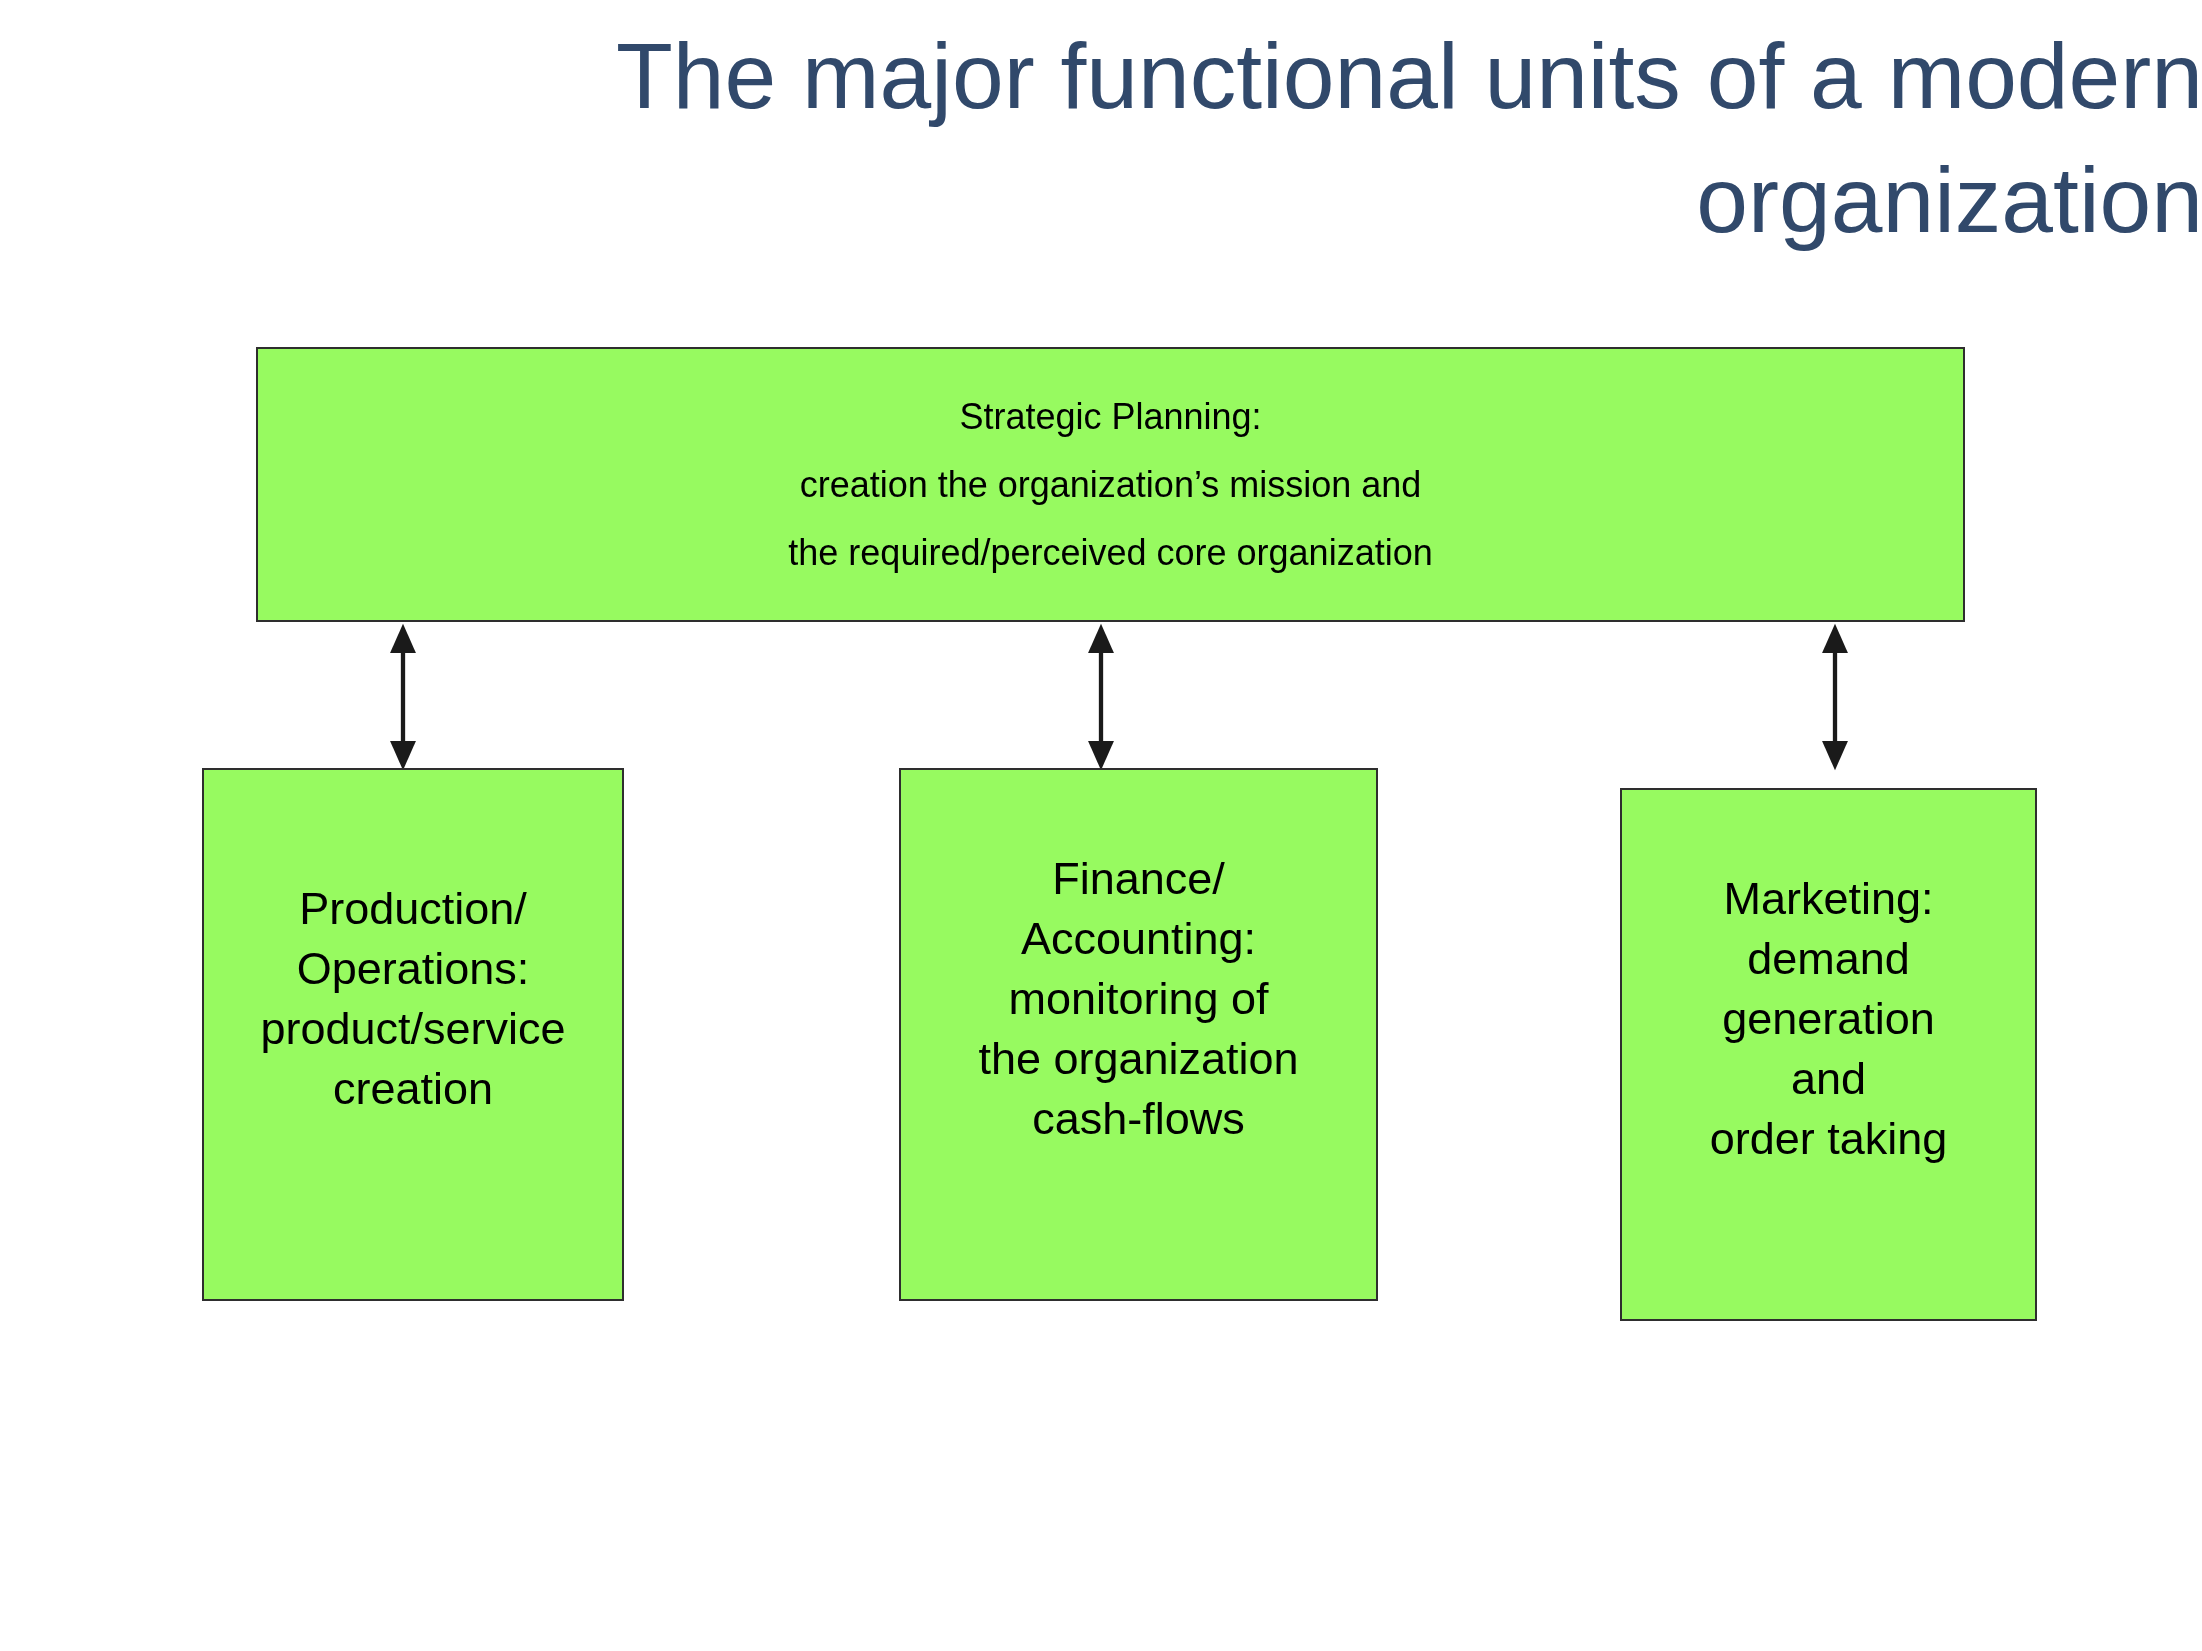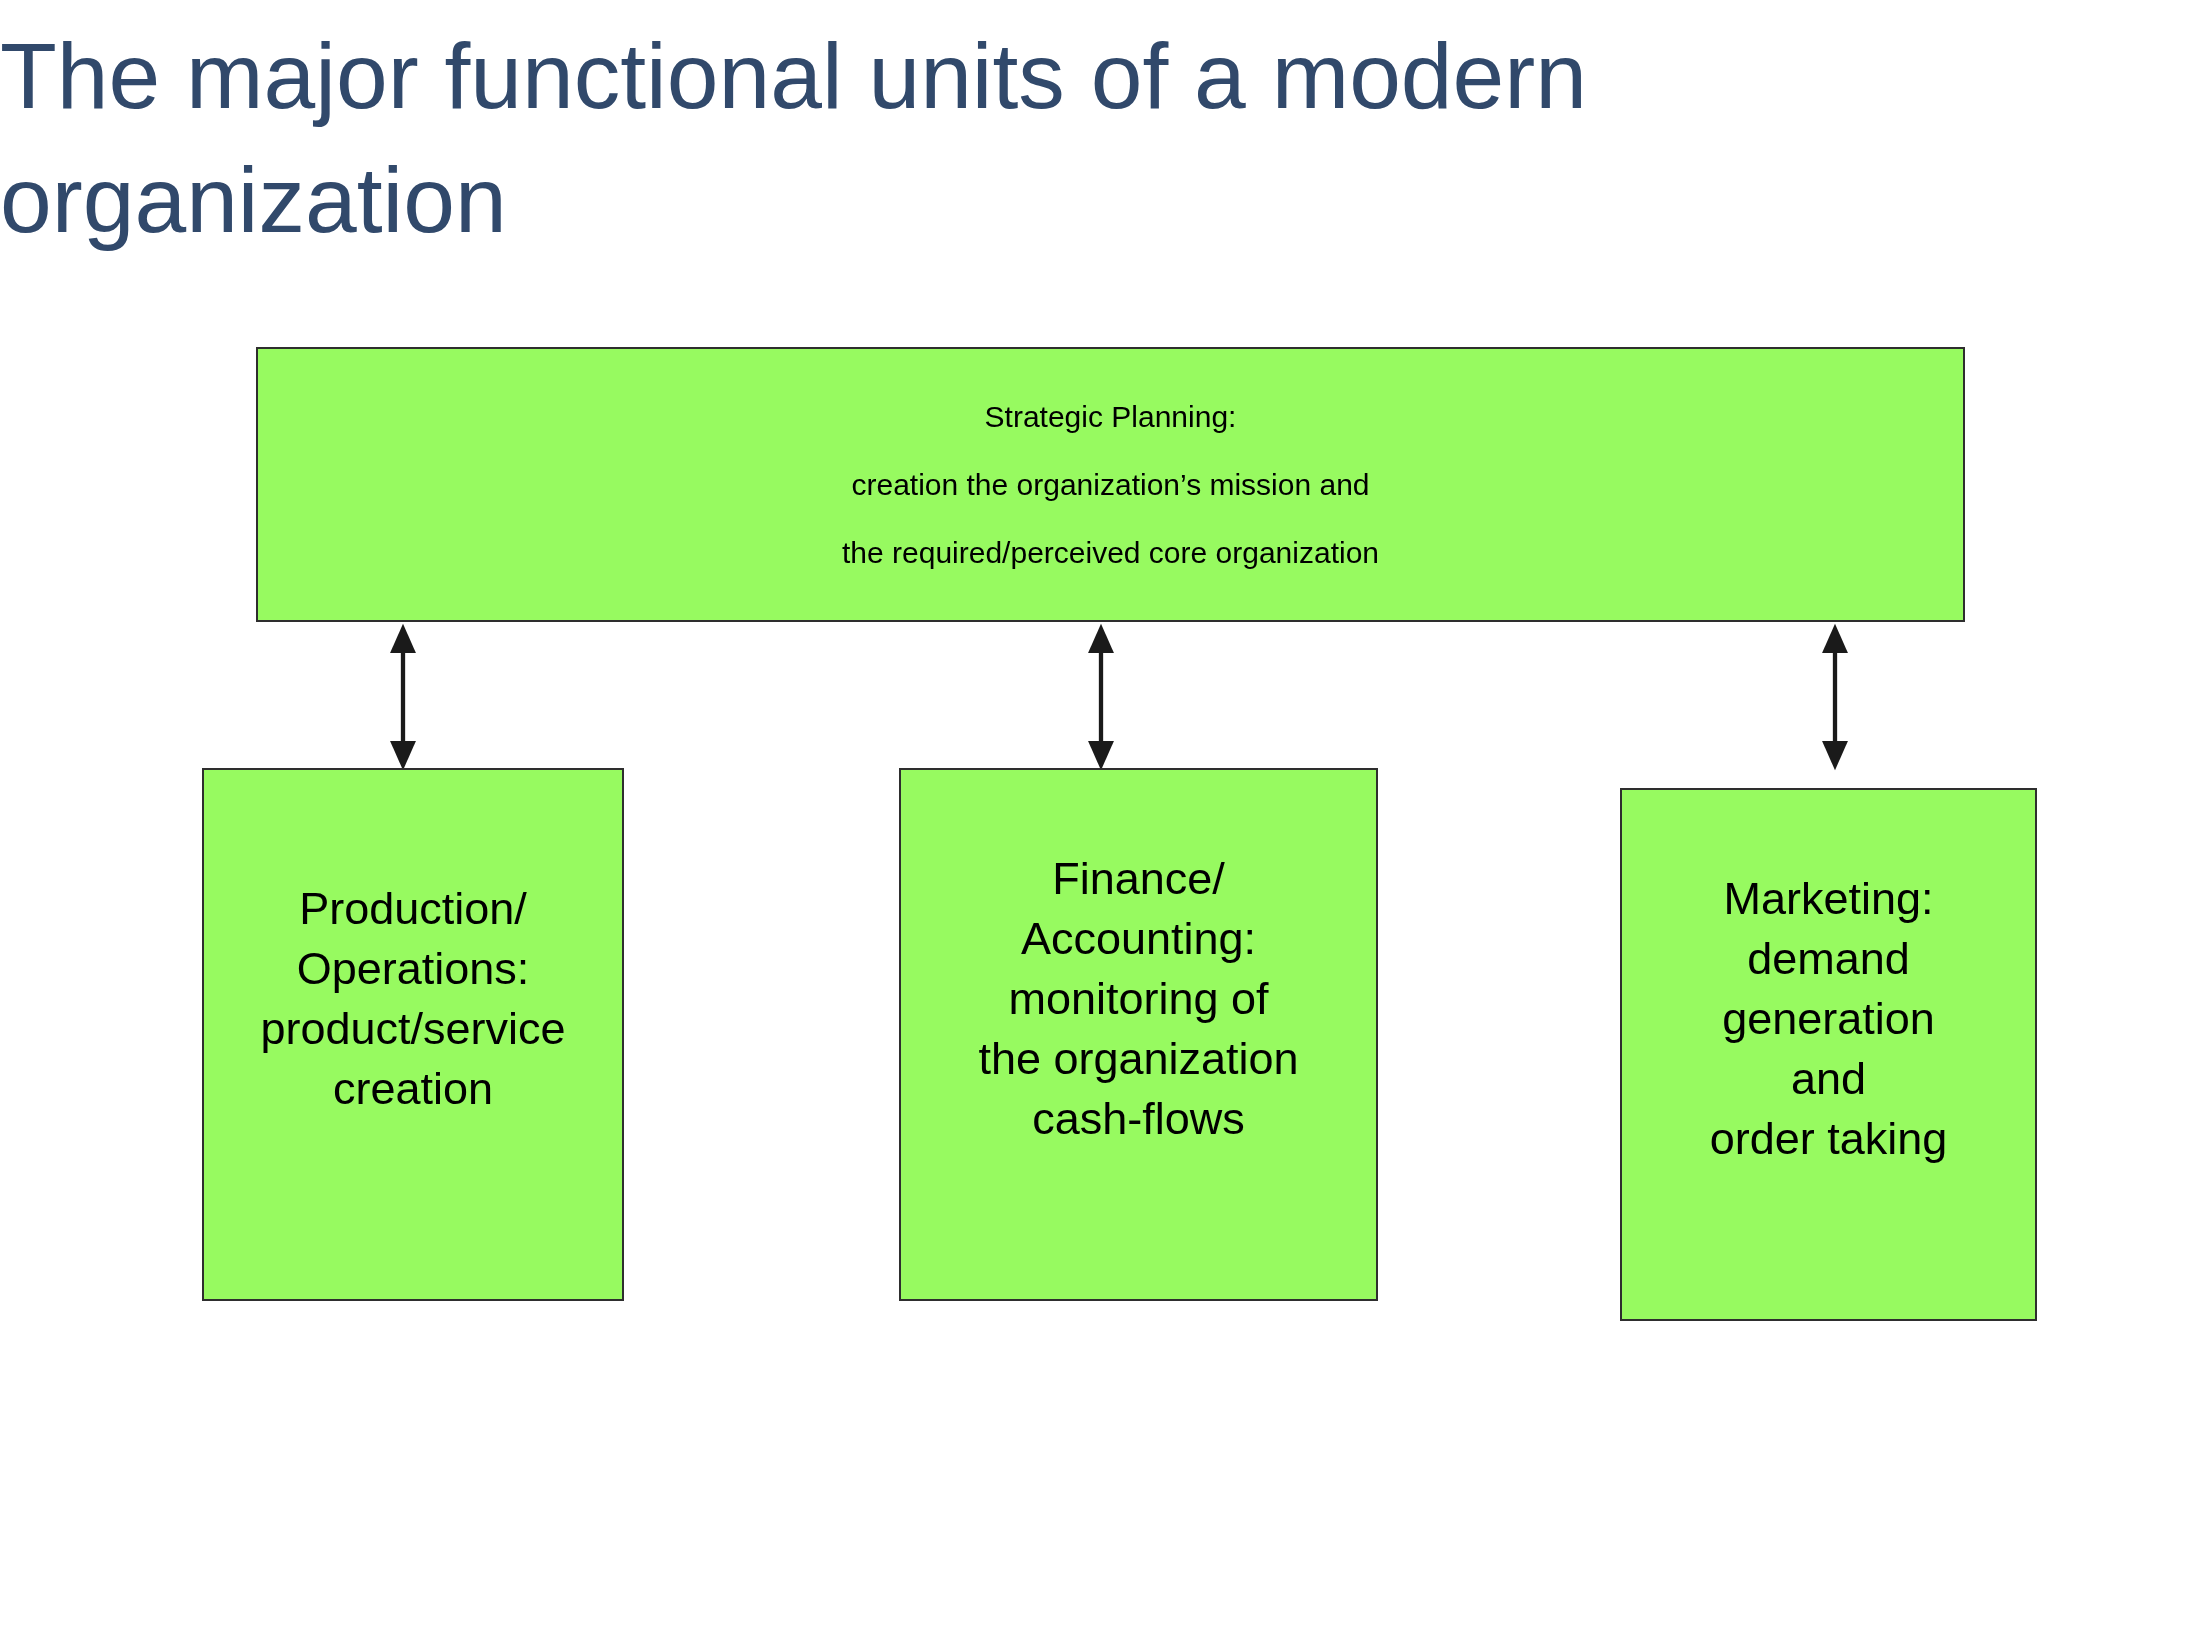--- a/index.html
+++ b/index.html
@@ -13,21 +13,21 @@
     height: 1652px;
     background: #ffffff;
     font-family: "Liberation Sans", sans-serif;
     overflow: hidden;
   }
   .slide-title {
     position: absolute;
     left: 0;
     right: 0;
     top: 13.8px;
-    text-align: left;
+    text-align: right;
     color: #31496B;
     font-size: 93px;
     line-height: 1.34;
     font-weight: 400;
   }
   .gbox {
     position: absolute;
     box-sizing: border-box;
     background: #97FA60;
     border: 2.6px solid #2E2E2E;
@@ -37,21 +37,21 @@
     justify-content: center;
     align-items: center;
     text-align: center;
   }
   .gbox .line { white-space: nowrap; }
   .strategic-box {
     left: 256px;
     top: 347px;
     width: 1709px;
     height: 275px;
-    font-size: 30px;
+    font-size: 36px;
     line-height: 68px;
   }
   .unit-box {
     top: 768px;
     height: 533px;
     font-size: 45px;
     line-height: 60px;
     padding-bottom: 72px;
   }
   .production-box { left: 202px;  width: 422px; }

